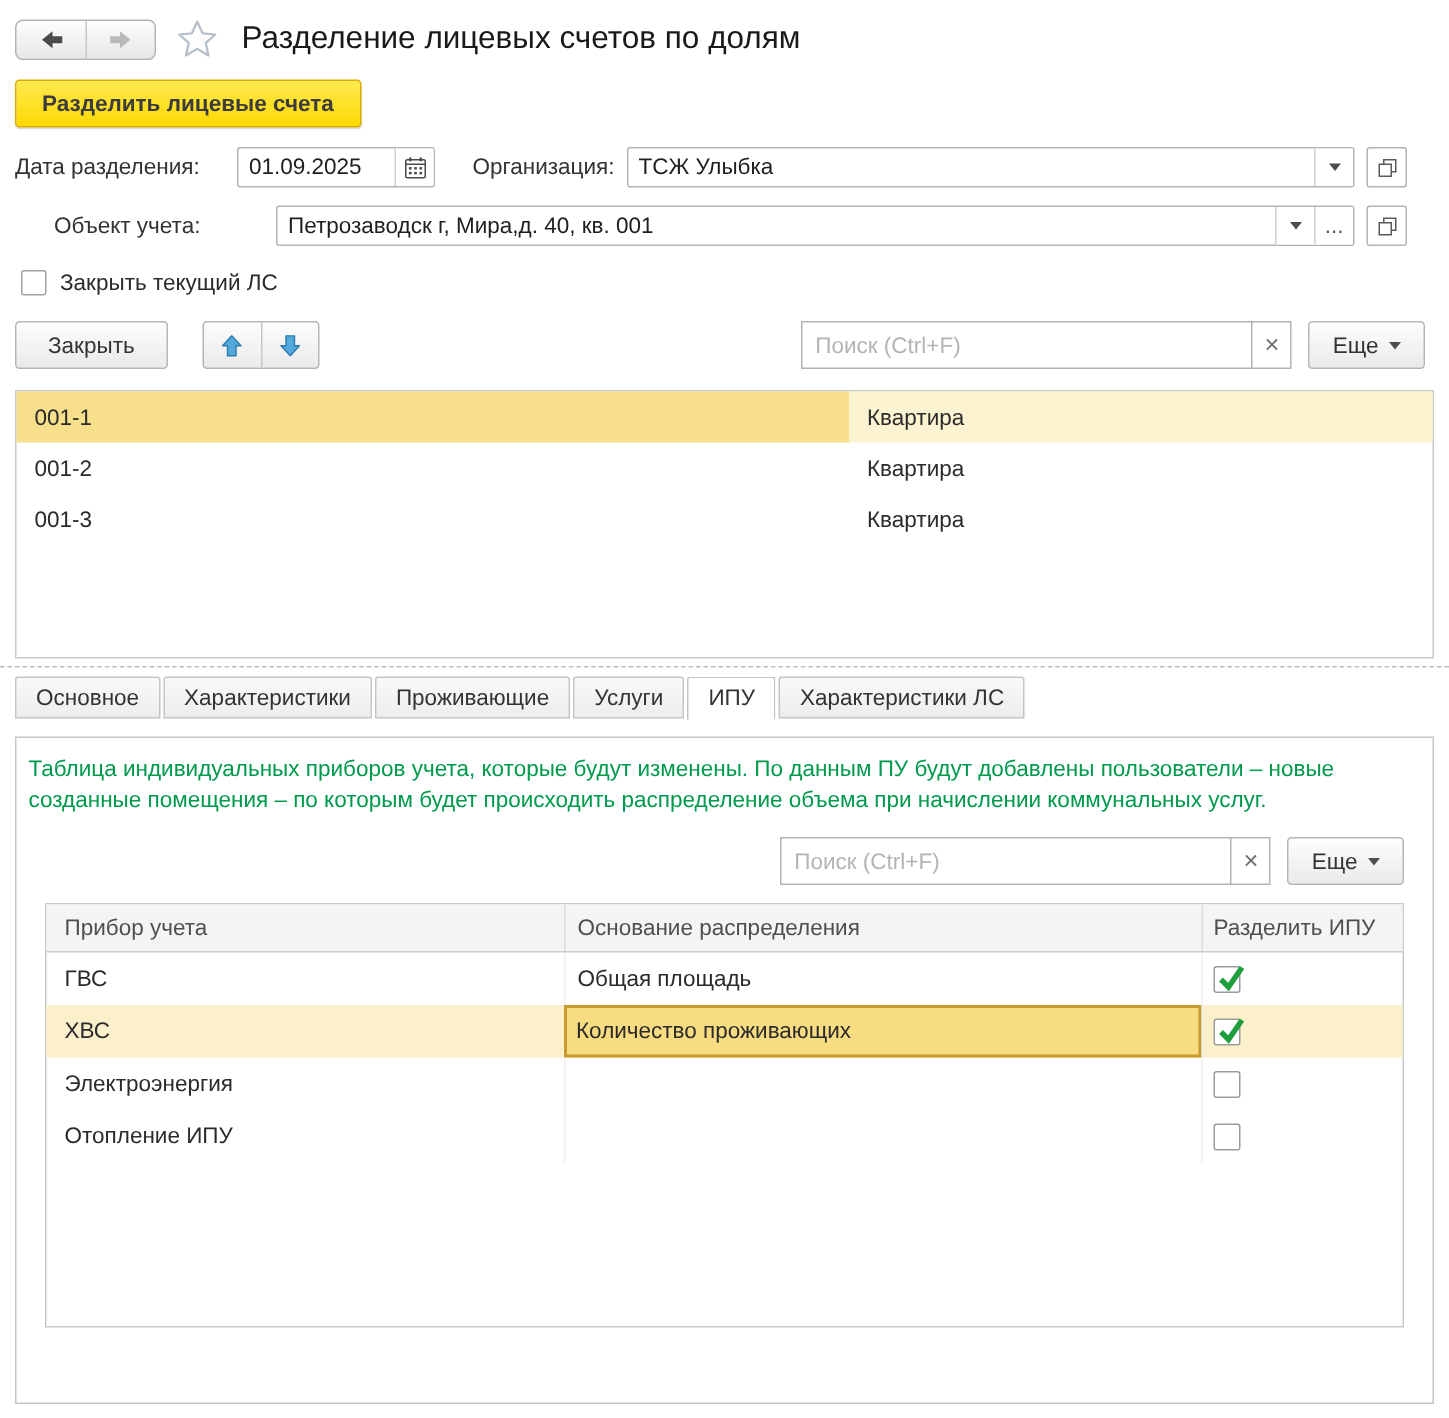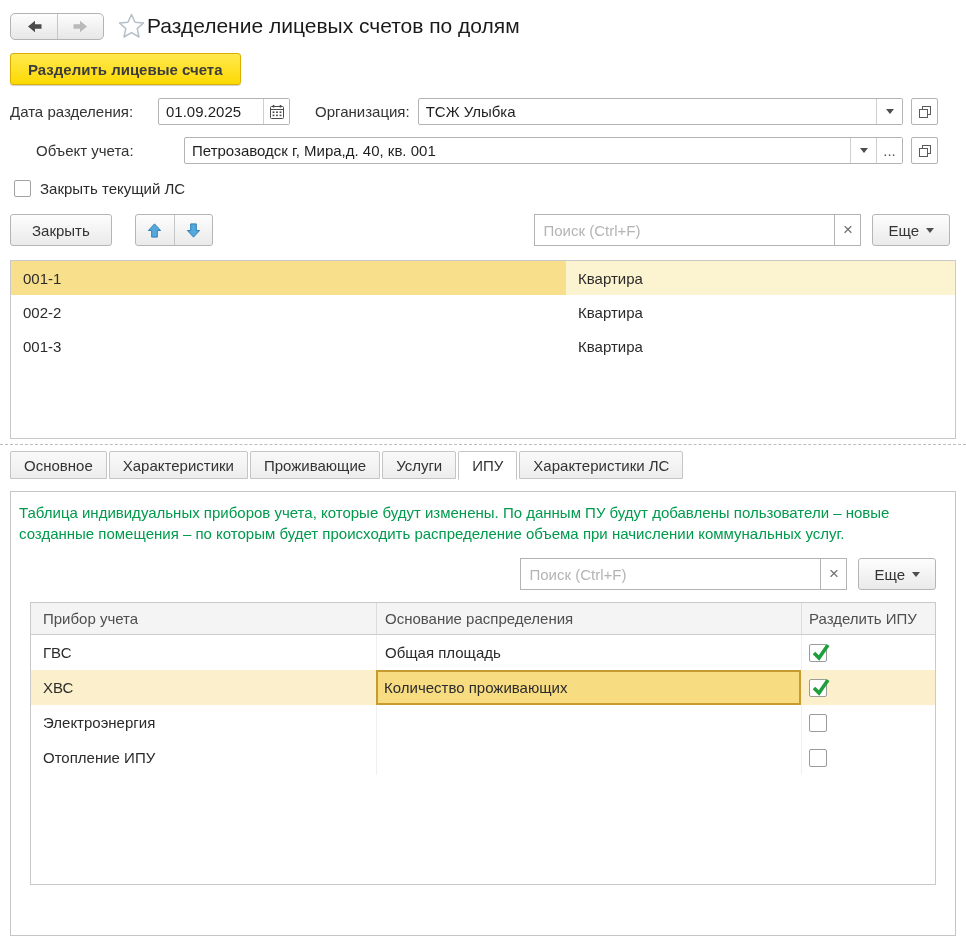--- a/index.html
+++ b/index.html
@@ -8,21 +8,21 @@
   button { font-family:inherit; font-size:inherit; cursor:pointer; background:none; border:none; }
   input { font-family:inherit; font-size:15px; color:#1f1f1f; }
 
   
   .hdr { display:flex; align-items:center; margin:12px 10px 0 10px; height:28px; }
   .nav-group { display:flex; height:27px; border:1px solid #b3b3b3; border-radius:5px;
     background:linear-gradient(#fdfdfd,#e7e7e7); overflow:hidden; }
   .nav-btn { width:46px; display:flex; align-items:center; justify-content:center; }
   .nav-btn + .nav-btn { border-left:1px solid #c6c6c6; }
   .star-wrap { margin-left:13px; display:flex; align-items:center; cursor:pointer; }
-  .title { margin-left:1px; font-size:21px; font-weight:400; color:#1a1a1a; white-space:nowrap; }
+  .title { margin-left:15px; font-size:21px; font-weight:400; color:#1a1a1a; white-space:nowrap; }
 
   
   .cmdbar { margin:13px 10px 0 10px; }
   .btn-primary { display:inline-block; height:32px; padding:0 17px;
     background:linear-gradient(#ffe94f,#fed903); border:1px solid #d8ae00; border-radius:3px;
     font-weight:bold; font-size:15px; color:#3c3c3c; box-shadow:0 1px 1px rgba(0,0,0,.18); }
 
   
   .frow { display:flex; align-items:center; margin:13px 10px 0 10px; padding-right:18px; height:27px; }
   .frow2 { margin-top:12px;margin-left:36px; }
@@ -210,21 +210,21 @@
     <span class="caret"></span>
   </button>
 </div>
 
 <div class="tbl1">
   <div class="t1-row selected">
     <div class="t1c1">001-1</div>
     <div class="t1c2">Квартира</div>
   </div>
   <div class="t1-row">
-    <div class="t1c1">002-2</div>
+    <div class="t1c1">001-2</div>
     <div class="t1c2">Квартира</div>
   </div>
   <div class="t1-row">
     <div class="t1c1">001-3</div>
     <div class="t1c2">Квартира</div>
   </div>
   <div class="t1-fill"></div>
 </div>
 
 <div class="splitter"></div>

